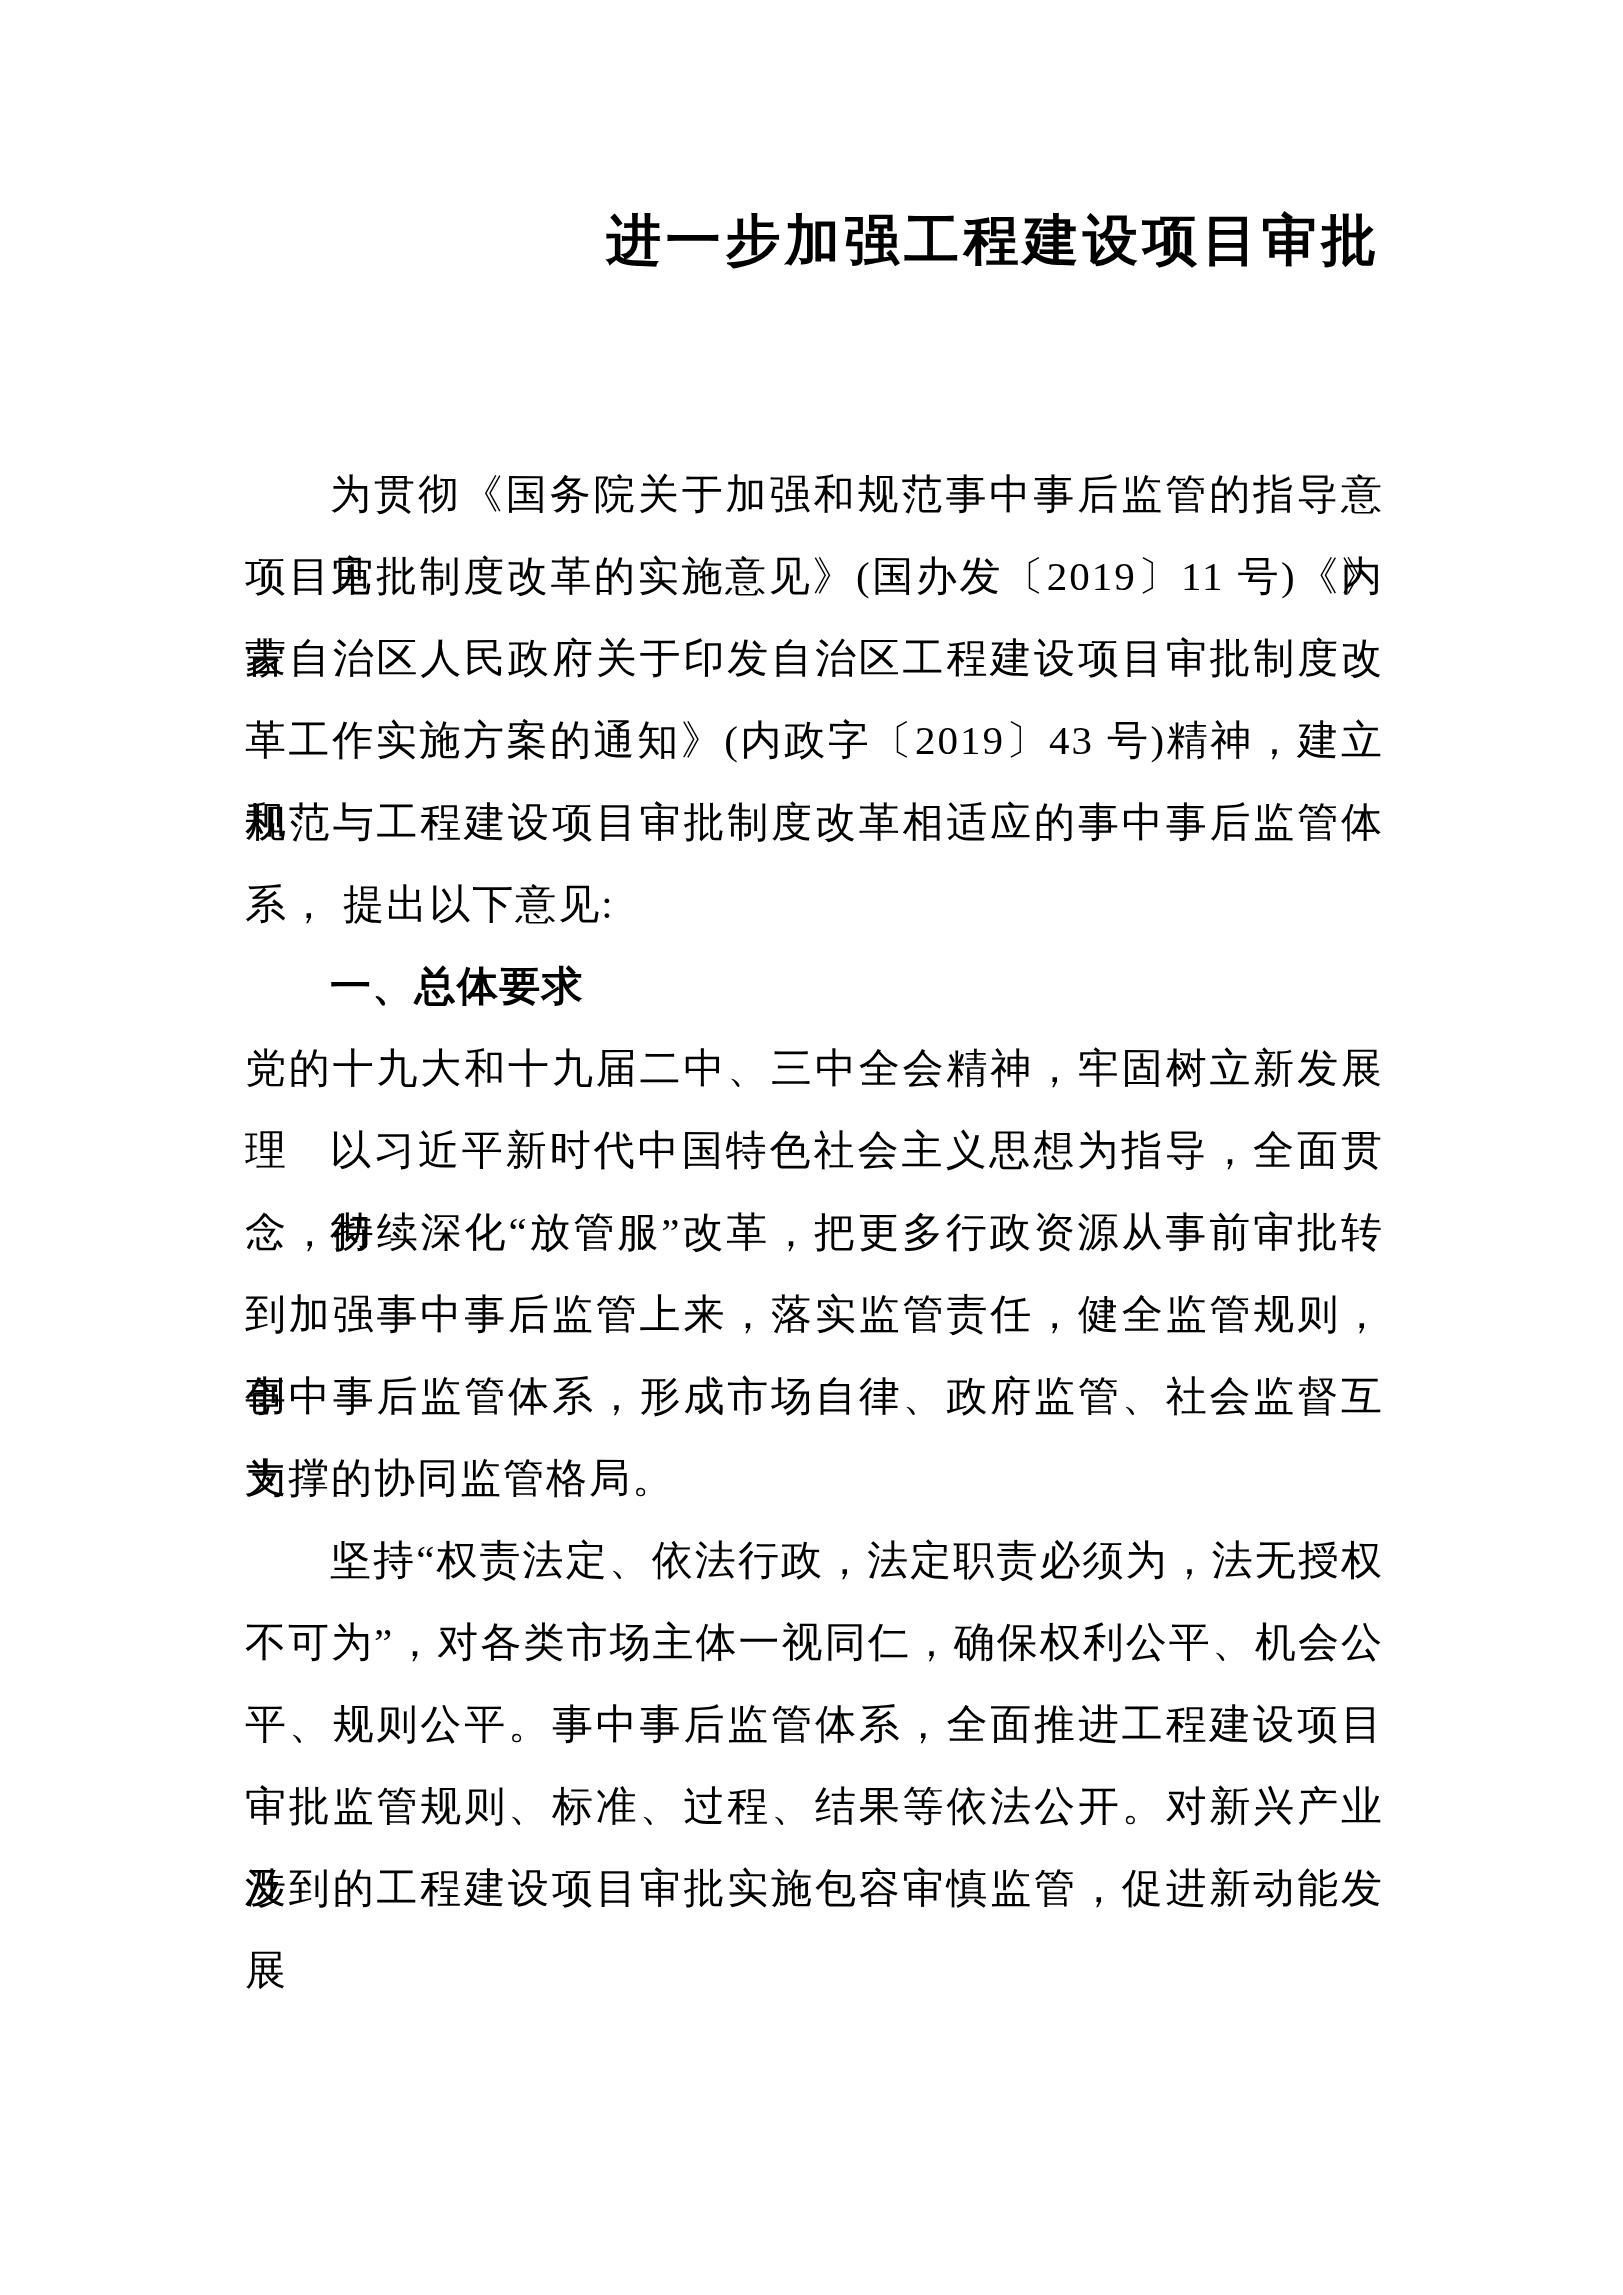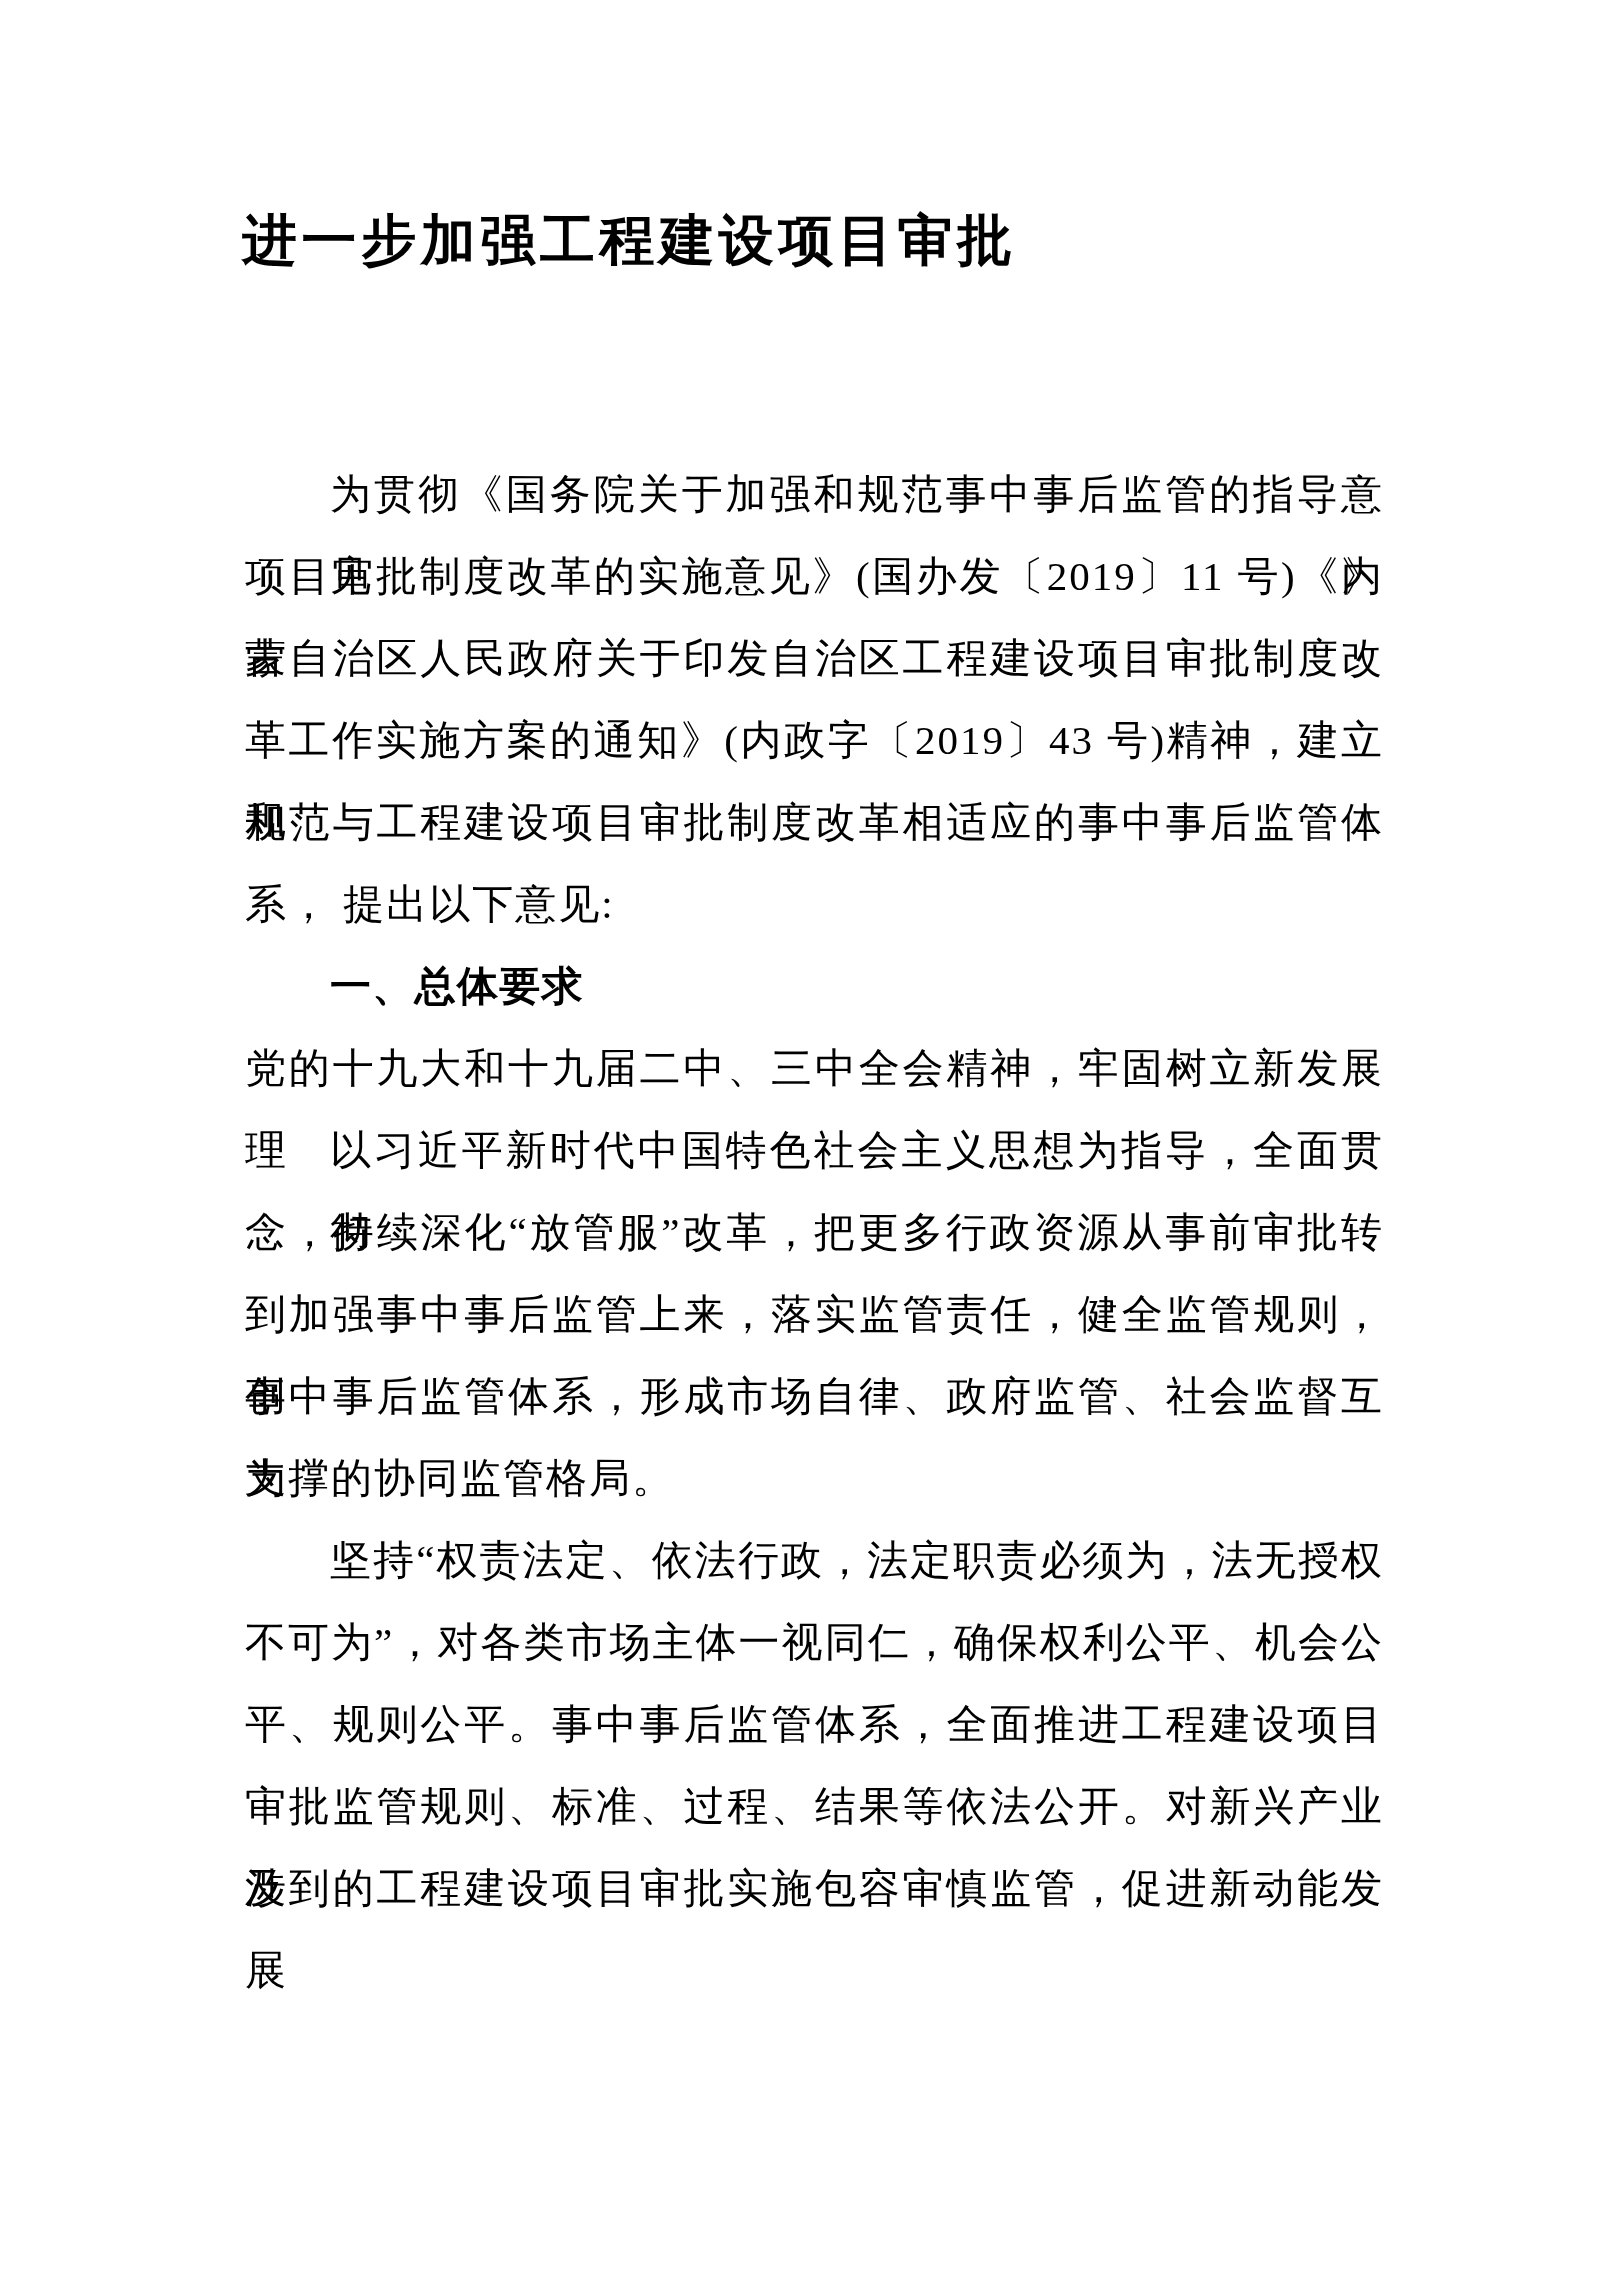--- a/index.html
+++ b/index.html
@@ -14,21 +14,21 @@
     background: #ffffff;
     color: #000000;
     font-family: "Liberation Serif", "DejaVu Serif", serif;
     overflow: hidden;
   }
   .title-block {
     position: absolute;
     top: 200px;
     left: 242px;
     width: 1139px;
-    text-align: left;
+    text-align: right;
     font-size: 55px;
     line-height: 81px;
     font-weight: bold;
     letter-spacing: 4.6px;
   }
   .title-line {
     height: 81px;
     white-space: nowrap;
   }
   .content {

